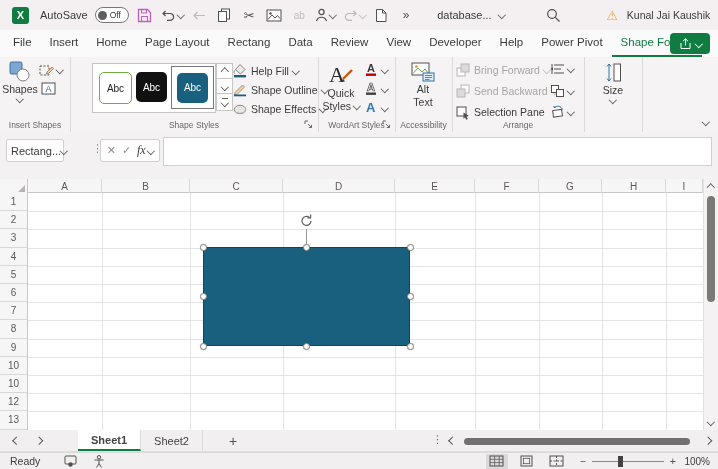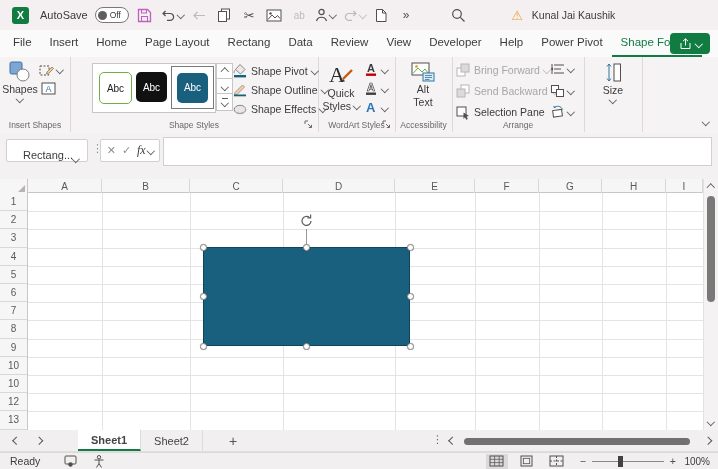--- a/index.html
+++ b/index.html
@@ -53,21 +53,21 @@
   .morebar{width:6px;height:1.2px;background:#5f5d5b}
   .frow{position:absolute;left:163px;height:17px;display:flex;align-items:center;gap:4px;font-size:10.5px;white-space:nowrap}
   .launch{position:absolute}
   .warow{position:absolute;left:46px;display:flex;align-items:center;gap:4px}
   .arow{position:absolute;left:4px;height:18px;display:flex;align-items:center;gap:4px;font-size:10.5px;white-space:nowrap}
   .arow.dis{color:#a8a6a4}
   .aricon{position:absolute;left:98px;display:flex;align-items:center;gap:3px}
   .collapse-chv{position:absolute;right:10px;bottom:9px}
   
   .fbar{left:0;top:133px;width:718px;height:46px;background:#f3f1f2;border-bottom:1px solid #d8d6d6}
-  .namebox{position:absolute;left:6px;top:6px;width:82px;height:23px;background:#fff;border:1px solid #d1cfcf;border-radius:2px;display:flex;align-items:flex-end;padding:0 16px;box-sizing:border-box;font-size:11px}
+  .namebox{position:absolute;left:6px;top:6px;width:58px;height:23px;background:#fff;border:1px solid #d1cfcf;border-radius:2px;display:flex;align-items:center;padding:0 4px;box-sizing:border-box;font-size:11px}
   .fdots{position:absolute;left:92px;top:9px;color:#8a8888;font-size:11px}
   .fxbox{position:absolute;left:100px;top:6px;width:60px;height:23px;background:#fff;border:1px solid #d1cfcf;border-radius:2px;display:flex;align-items:center;justify-content:space-evenly;box-sizing:border-box}
   .fxX{color:#929090;font-size:11px}
   .fxC{color:#929090;font-size:11px}
   .fxI{font-style:italic;font-family:"Liberation Serif",serif;font-size:12px;color:#3b3b3b}
   .finput{position:absolute;left:163px;top:4px;width:549px;height:29px;background:#fff;border:1px solid #d1cfcf;box-sizing:border-box;padding:2px 6px;font-size:11px}
   
   .grid{left:0;top:179px;width:703px;height:251px;background:#fff;overflow:hidden}
   .hdrrow{position:absolute;left:0;top:0;width:703px;height:14px;background:#f6f6f6;border-bottom:1px solid #c9c7c5;box-sizing:border-box;z-index:5}
   .corner{position:absolute;left:0;top:0;width:28px;height:14px;background:#f6f6f6;border-right:1px solid #c9c7c5;box-sizing:border-box;z-index:6}
@@ -169,20 +169,24 @@
     <span class="chv dis"></span>
   </div>
   <div class="qbtn">
     <svg width="12" height="15" viewBox="0 0 12 15">
         <path d="M1.5 1.5h6l3.5 3.5v8.5h-9.5z" fill="#fff" stroke="#524f4d"></path>
         <path d="M7.5 1.5V5H11" fill="none" stroke="#524f4d"></path>
       </svg>
   </div>
   <div class="qbtn">
     <span style="font-size:12px;color:#524f4d">»</span>
+  </div>
+  <div class="doc-btn">
+    <span>database...</span>
+    <span class="chv"></span>
   </div>
   <div class="qbtn" style="margin-left:34px">
     <svg width="15" height="15" viewBox="0 0 15 15">
         <circle cx="6" cy="6" r="4.3" fill="none" stroke="#524f4d" stroke-width="1.2"></circle>
         <path d="M9.3 9.3 13.5 13.5" stroke="#524f4d" stroke-width="1.2"></path>
       </svg>
   </div>
   <span class="warn">⚠</span>
   <span class="uname">Kunal Jai Kaushik</span>
 
@@ -256,21 +260,21 @@
     <div class="garr" style="top:36px">
         <span class="morebar"></span>
         <span class="chv"></span>
       </div>
     <div class="frow" style="top:5px">
       <svg width="14" height="15" viewBox="0 0 14 15">
           <path d="M7 1.5 12 6.5 7.5 11 2.5 6.5z" fill="#ece9e7" stroke="#8a8886"></path>
           <path d="M2.5 6.5C1 8 .6 9.5 1.5 10.3" fill="none" stroke="#8a8886"></path>
           <rect x="1" y="12" width="12" height="2.4" fill="#19607F"></rect>
         </svg>
-      <span>Shape Pivot</span>
+      <span>Help Fill</span>
       <span class="chv"></span>
     </div>
     <div class="frow" style="top:24px">
       <svg width="14" height="15" viewBox="0 0 14 15">
           <path d="M2 10.5 9.5 3l2 2-7.5 7.5-2.5.5z" fill="#f4cfa2" stroke="#8a8886" stroke-width=".8"></path>
           <rect x="1" y="12.5" width="12" height="1.8" fill="#19607F"></rect>
         </svg>
       <span>Shape Outline</span>
       <span class="chv"></span>
     </div>

